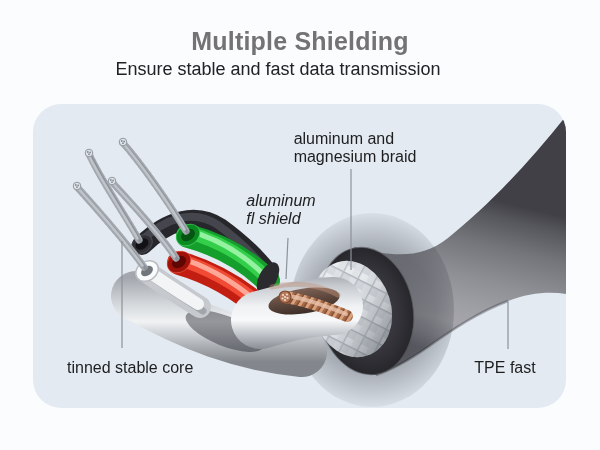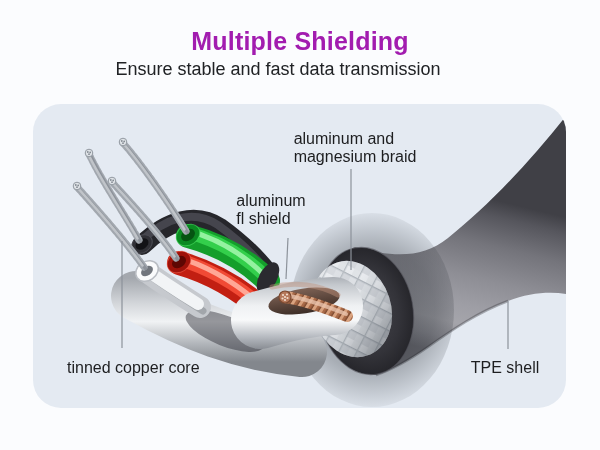--- a/index.html
+++ b/index.html
@@ -4,37 +4,37 @@
 <style>
   html,body{margin:0;padding:0;}
   body{
     width:600px;height:450px;position:relative;overflow:hidden;
     background:#fbfcfe;
     font-family:"Liberation Sans", sans-serif;
     -webkit-font-smoothing:antialiased;
   }
   .page-title{
     position:absolute;left:0;top:27px;width:600px;text-align:center;
-    font-size:25px;font-weight:700;color:#a21caf;letter-spacing:.2px;
+    font-size:25px;font-weight:700;color:#737373;letter-spacing:.2px;
   }
   .page-subtitle{
     position:absolute;left:0;top:59px;width:556px;text-align:center;
     font-size:18px;font-weight:400;color:#202225;
   }
   .panel{
     position:absolute;left:33px;top:104px;width:533px;height:304px;
     border-radius:28px;background:#e4eaf2;
   }
   .art{position:absolute;left:0;top:0;}
   .callout{
     position:absolute;font-size:16px;line-height:17.5px;color:#1d1e20;
     white-space:pre-line;font-weight:400;
   }
   .callout.braid{left:355px;top:130px;transform:translateX(-50%);}
-  .callout.foil{left:271px;top:192px;transform:translateX(-50%);}
+  .callout.foil{left:281px;top:192px;transform:translateX(-50%);font-style:italic;}
   .callout.core{left:67px;top:359px;text-align:left;}
   .callout.shell{left:505px;top:359px;transform:translateX(-50%);}
 </style>
 </head>
 <body>
 
 <div class="page-title">Multiple Shielding</div>
 <div class="page-subtitle">Ensure stable and fast data transmission</div>
 
 <div class="panel"></div>
@@ -239,14 +239,14 @@
     <path d="M 288,238 L 286,279"></path>
     <path d="M 122,241 L 122,348"></path>
     <path d="M 508,301 L 508,349"></path>
   </g>
 </svg>
 
 <div class="callout braid">aluminum and
 magnesium braid</div>
 <div class="callout foil">aluminum
 fl shield</div>
-<div class="callout core">tinned copper core</div>
-<div class="callout shell">TPE shell</div>
+<div class="callout core">tinned stable core</div>
+<div class="callout shell">TPE fast</div>
 
 </body></html>

